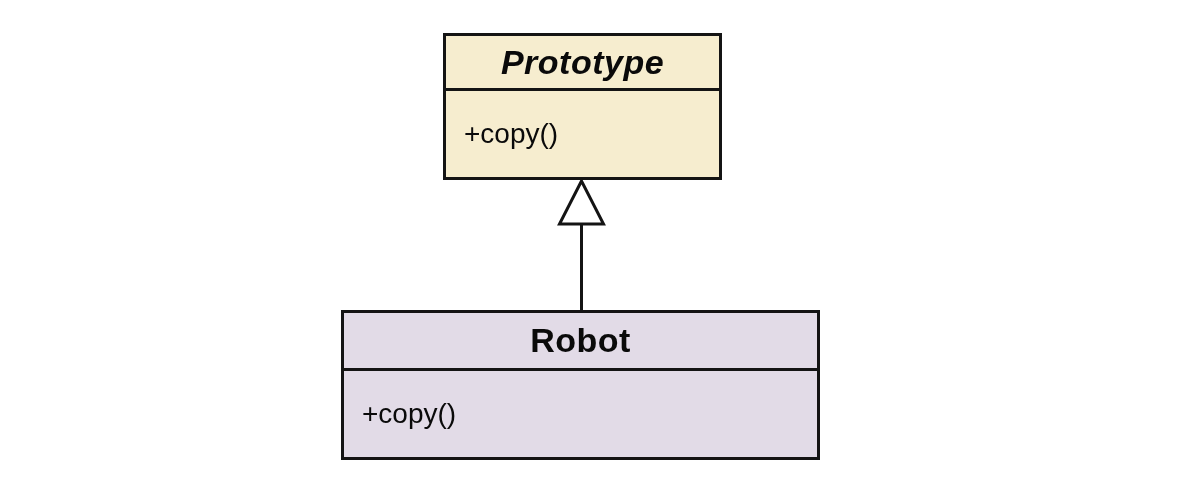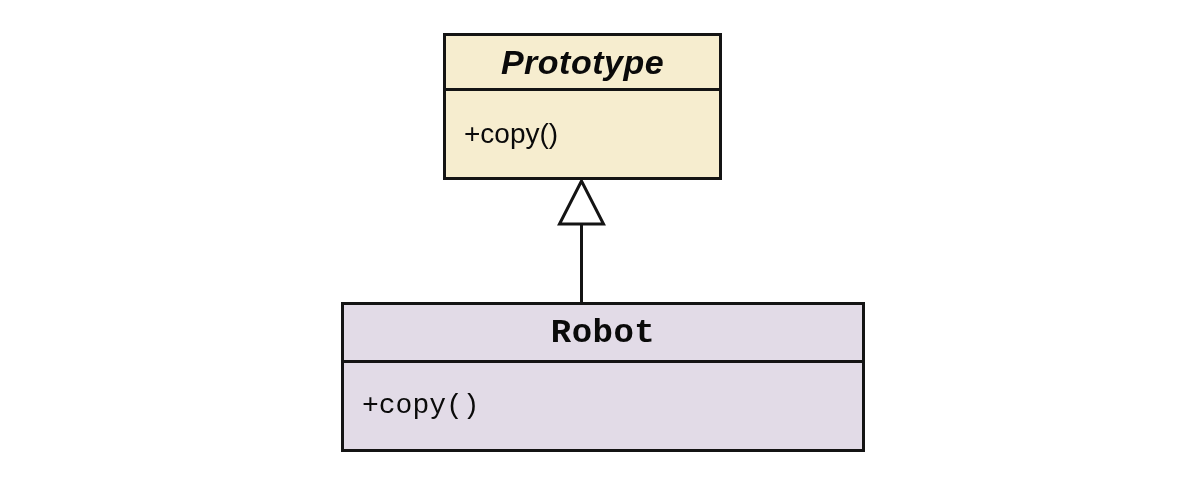--- a/index.html
+++ b/index.html
@@ -49,24 +49,23 @@
   }
   #class-prototype {
     left: 443px;
     top: 33px;
     width: 279px;
     height: 147px;
   }
   #class-prototype .header { height: 55px; }
   #class-robot {
     left: 341px;
-    top: 302px;
-    width: 524px;
+    top: 310px;
+    width: 479px;
     height: 150px;
-    font-family: Liberation Mono, monospace;
   }
   #class-robot .header { height: 58px; }
   .connector {
     position: absolute;
     left: 539px;
     top: 178px;
     width: 86px;
     height: 134px;
   }
 </style>

